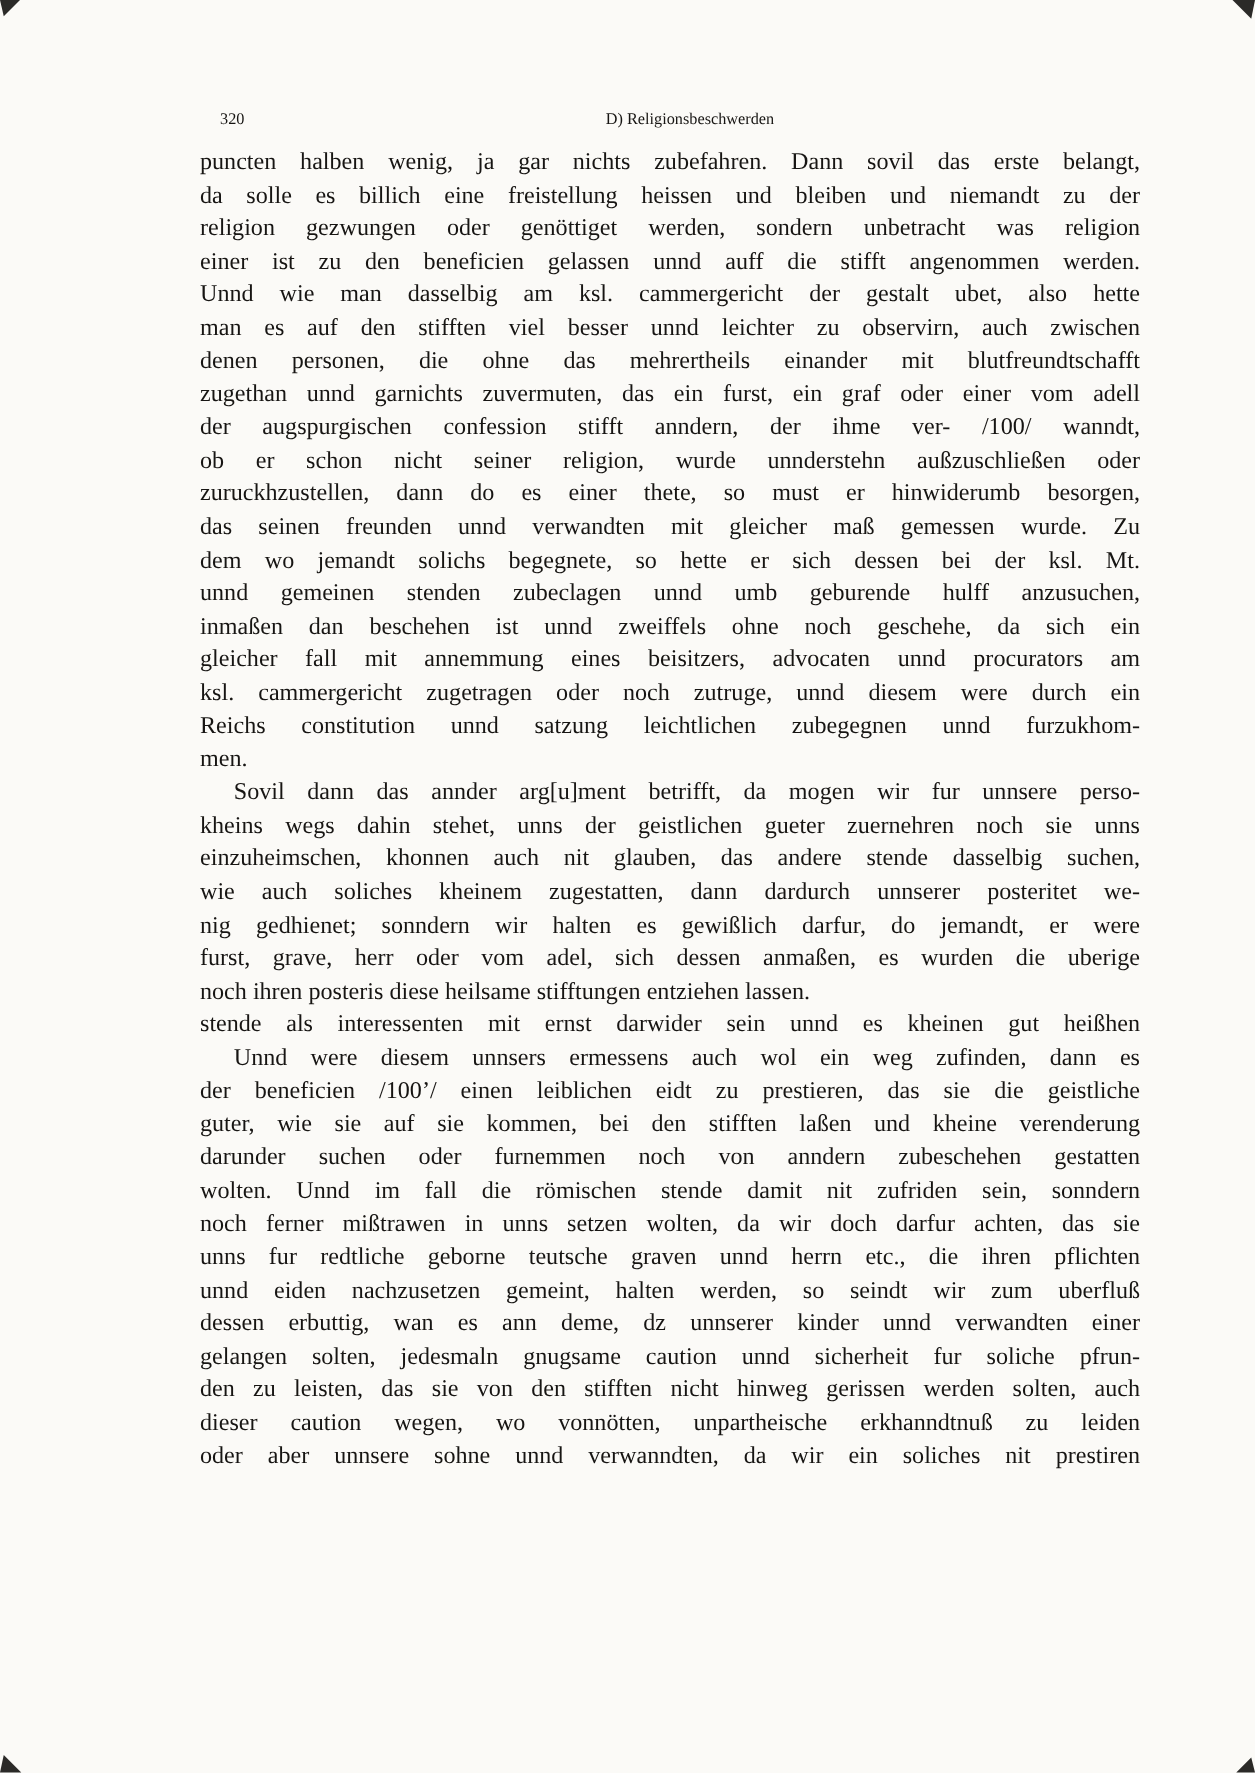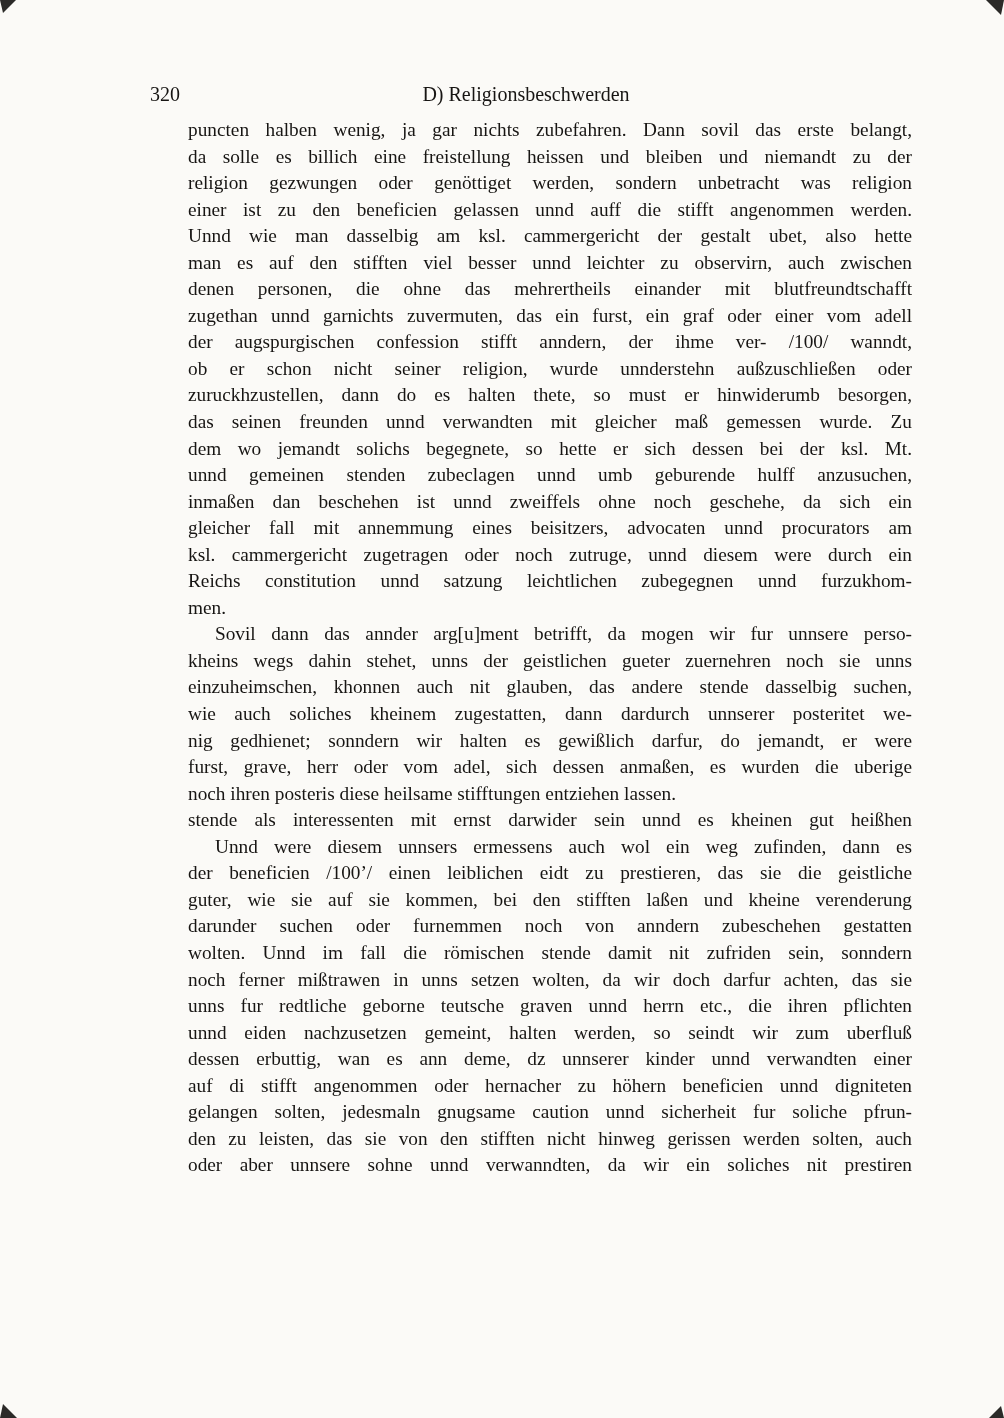--- a/index.html
+++ b/index.html
@@ -8,44 +8,43 @@
     position: relative;
     overflow: hidden;
     background: #fbfaf7;
     color: #171513;
     font-family: "Liberation Serif", "DejaVu Serif", serif;
   }
   .page { position: absolute; inset: 0; }
 
   .header-row {
     position: absolute;
-    left: 150px;
+    left: 176px;
     top: 81px;
     width: 752px;
     height: 27px;
-    font-size: 20px;
+    font-size: 13px;
     line-height: 27px;
   }
   .page-number { position: absolute; left: 0; top: 0; }
   .running-head { position: absolute; left: 0; right: 0; text-align: center; font-family: Liberation Serif, serif; }
 
   .body-text {
     position: absolute;
     left: 160px;
     top: 117px;
     width: 752px;
     font-size: 19.3px;
   }
   .paragraph { }
   .line {
     line-height: 26.55px;
     text-align: justify;
     text-align-last: justify;
     white-space: normal;
-    margin-left: 28px;
   }
   .line.last { text-align-last: left; }
   .line.indent { text-indent: 27px; }
 
   .corner { position: absolute; width: 0; height: 0; border-style: solid; border-color: transparent; }
   .corner.tl { top: 0; left: 0; border-top: 13px solid #2b2a28; border-right: 13px solid transparent; }
   .corner.tr { top: 0; right: 0; border-top: 15px solid #2b2a28; border-left: 15px solid transparent; }
   .corner.bl { bottom: 0; left: 0; border-bottom: 14px solid #2b2a28; border-right: 14px solid transparent; }
   .corner.br { bottom: 0; right: 0; border-bottom: 12px solid #2b2a28; border-left: 12px solid transparent; }
 </style>
@@ -64,21 +63,21 @@
         <div class="line">puncten halben wenig, ja gar nichts zubefahren. Dann sovil das erste belangt,</div>
         <div class="line">da solle es billich eine freistellung heissen und bleiben und niemandt zu der</div>
         <div class="line">religion gezwungen oder genöttiget werden, sondern unbetracht was religion</div>
         <div class="line">einer ist zu den beneficien gelassen unnd auff die stifft angenommen werden.</div>
         <div class="line">Unnd wie man dasselbig am ksl. cammergericht der gestalt ubet, also hette</div>
         <div class="line">man es auf den stifften viel besser unnd leichter zu observirn, auch zwischen</div>
         <div class="line">denen personen, die ohne das mehrertheils einander mit blutfreundtschafft</div>
         <div class="line">zugethan unnd garnichts zuvermuten, das ein furst, ein graf oder einer vom adell</div>
         <div class="line">der augspurgischen confession stifft anndern, der ihme ver- /100/ wanndt,</div>
         <div class="line">ob er schon nicht seiner religion, wurde unnderstehn außzuschließen oder</div>
-        <div class="line">zuruckhzustellen, dann do es halten thete, so must er hinwiderumb besorgen,</div>
+        <div class="line">zuruckhzustellen, dann do es einer thete, so must er hinwiderumb besorgen,</div>
         <div class="line">das seinen freunden unnd verwandten mit gleicher maß gemessen wurde. Zu</div>
         <div class="line">dem wo jemandt solichs begegnete, so hette er sich dessen bei der ksl. Mt.</div>
         <div class="line">unnd gemeinen stenden zubeclagen unnd umb geburende hulff anzusuchen,</div>
         <div class="line">inmaßen dan beschehen ist unnd zweiffels ohne noch geschehe, da sich ein</div>
         <div class="line">gleicher fall mit annemmung eines beisitzers, advocaten unnd procurators am</div>
         <div class="line">ksl. cammergericht zugetragen oder noch zutruge, unnd diesem were durch ein</div>
         <div class="line">Reichs constitution unnd satzung leichtlichen zubegegnen unnd furzukhom-</div>
         <div class="line last">men.</div>
       </div>
       <div class="paragraph">
@@ -94,23 +93,23 @@
       <div class="paragraph">
         <div class="line indent">Unnd were diesem unnsers ermessens auch wol ein weg zufinden, dann es</div>
         <div class="line">der beneficien /100’/ einen leiblichen eidt zu prestieren, das sie die geistliche</div>
         <div class="line">guter, wie sie auf sie kommen, bei den stifften laßen und kheine verenderung</div>
         <div class="line">darunder suchen oder furnemmen noch von anndern zubeschehen gestatten</div>
         <div class="line">wolten. Unnd im fall die römischen stende damit nit zufriden sein, sonndern</div>
         <div class="line">noch ferner mißtrawen in unns setzen wolten, da wir doch darfur achten, das sie</div>
         <div class="line">unns fur redtliche geborne teutsche graven unnd herrn etc., die ihren pflichten</div>
         <div class="line">unnd eiden nachzusetzen gemeint, halten werden, so seindt wir zum uberfluß</div>
         <div class="line">dessen erbuttig, wan es ann deme, dz unnserer kinder unnd verwandten einer</div>
-        <div class="line">auf di stifft angenommen oder hernacher zu höhern beneficien unnd digniteten</div>
         <div class="line">gelangen solten, jedesmaln gnugsame caution unnd sicherheit fur soliche pfrun-</div>
         <div class="line">den zu leisten, das sie von den stifften nicht hinweg gerissen werden solten, auch</div>
+        <div class="line">dieser caution wegen, wo vonnötten, unpartheische erkhanndtnuß zu leiden</div>
         <div class="line">oder aber unnsere sohne unnd verwanndten, da wir ein soliches nit prestiren</div>
       </div>
     </div>
 
   <div class="corner tl"></div>
   <div class="corner tr"></div>
   <div class="corner bl"></div>
   <div class="corner br"></div>
 
 </div>

